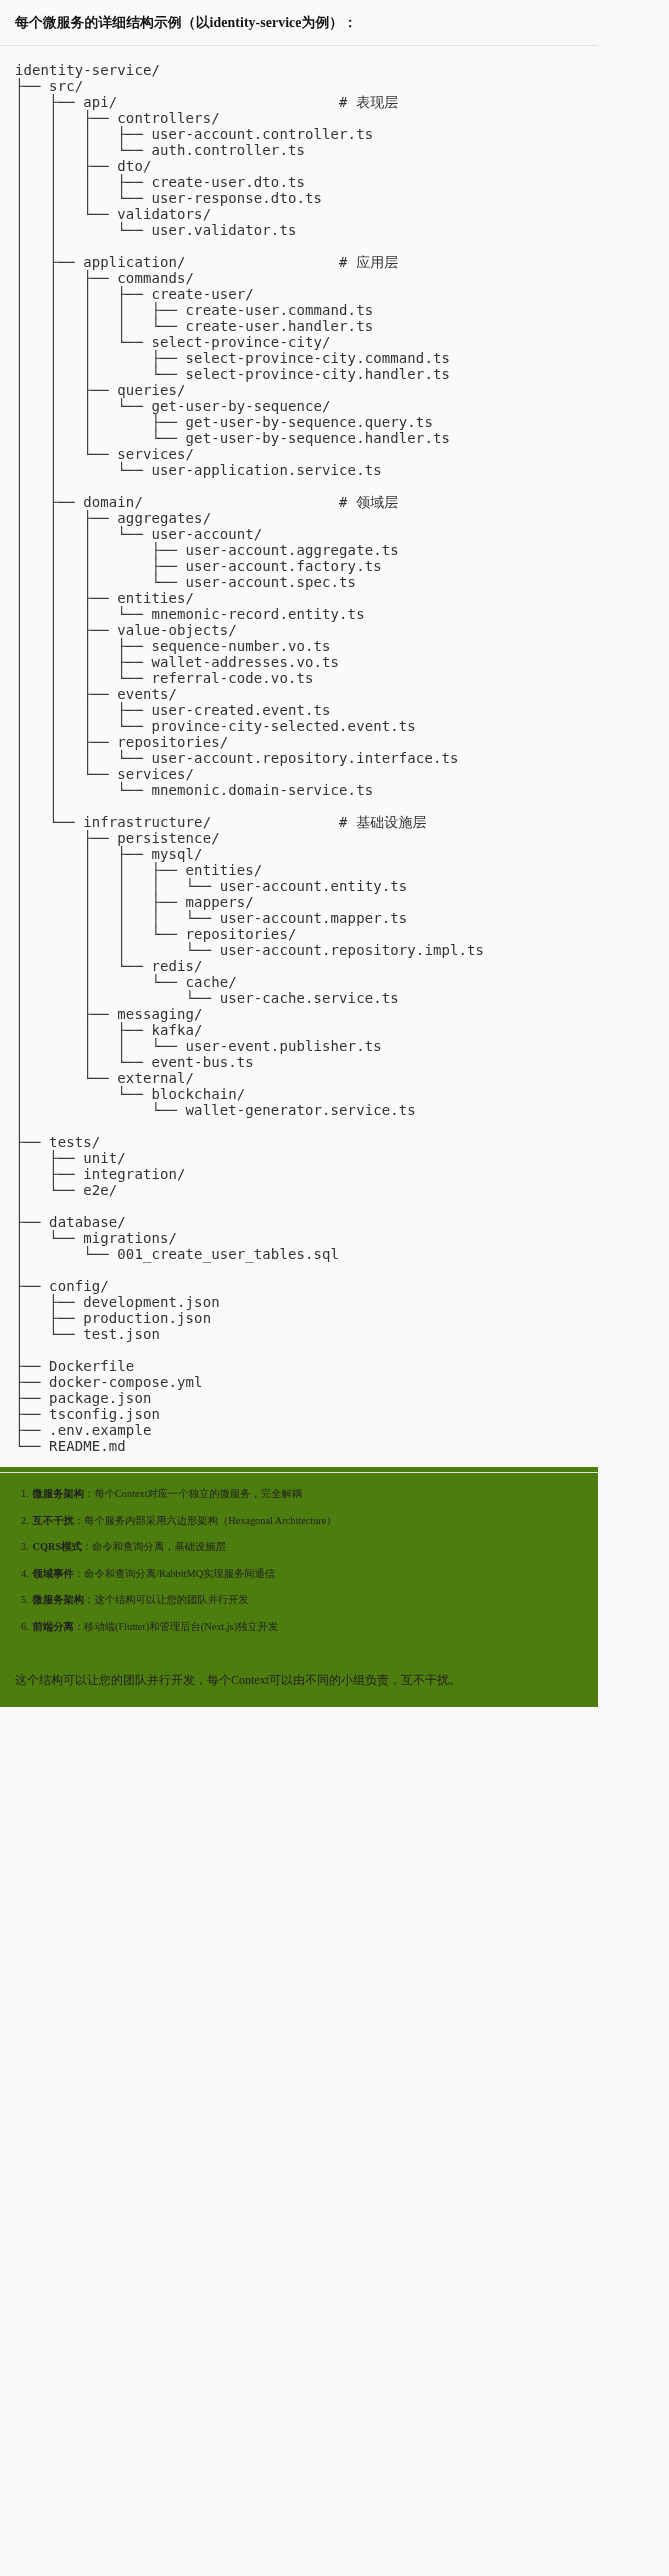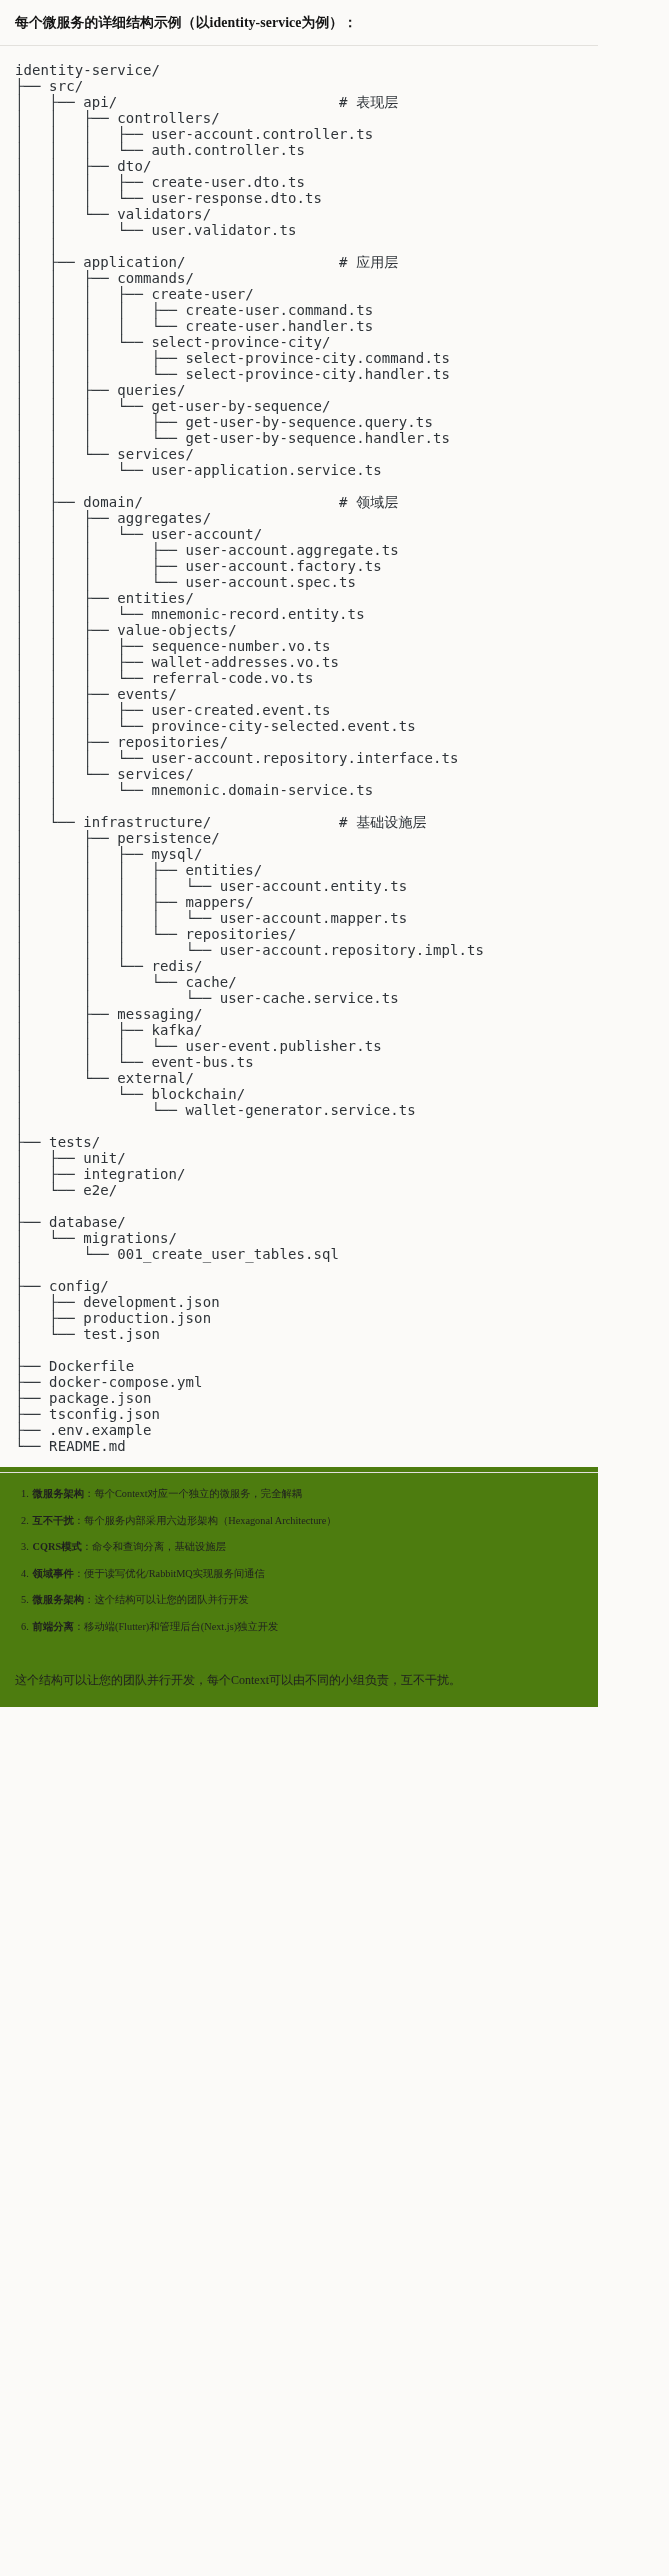--- a/index.html
+++ b/index.html
@@ -204,21 +204,21 @@
       <li>
         <span class="key-term">微服务架构</span><span class="key-desc">：每个Context对应一个独立的微服务，完全解耦</span>
       </li>
       <li>
         <span class="key-term">互不干扰</span><span class="key-desc">：每个服务内部采用六边形架构（Hexagonal Architecture）</span>
       </li>
       <li>
         <span class="key-term">CQRS模式</span><span class="key-desc">：命令和查询分离，基础设施层</span>
       </li>
       <li>
-        <span class="key-term">领域事件</span><span class="key-desc">：便于读写优化/RabbitMQ实现服务间通信</span>
+        <span class="key-term">领域事件</span><span class="key-desc">：命令和查询分离/RabbitMQ实现服务间通信</span>
       </li>
       <li>
         <span class="key-term">微服务架构</span><span class="key-desc">：这个结构可以让您的团队并行开发</span>
       </li>
       <li>
         <span class="key-term">前端分离</span><span class="key-desc">：移动端(Flutter)和管理后台(Next.js)独立开发</span>
       </li>
     </ol>
   </section>
 

